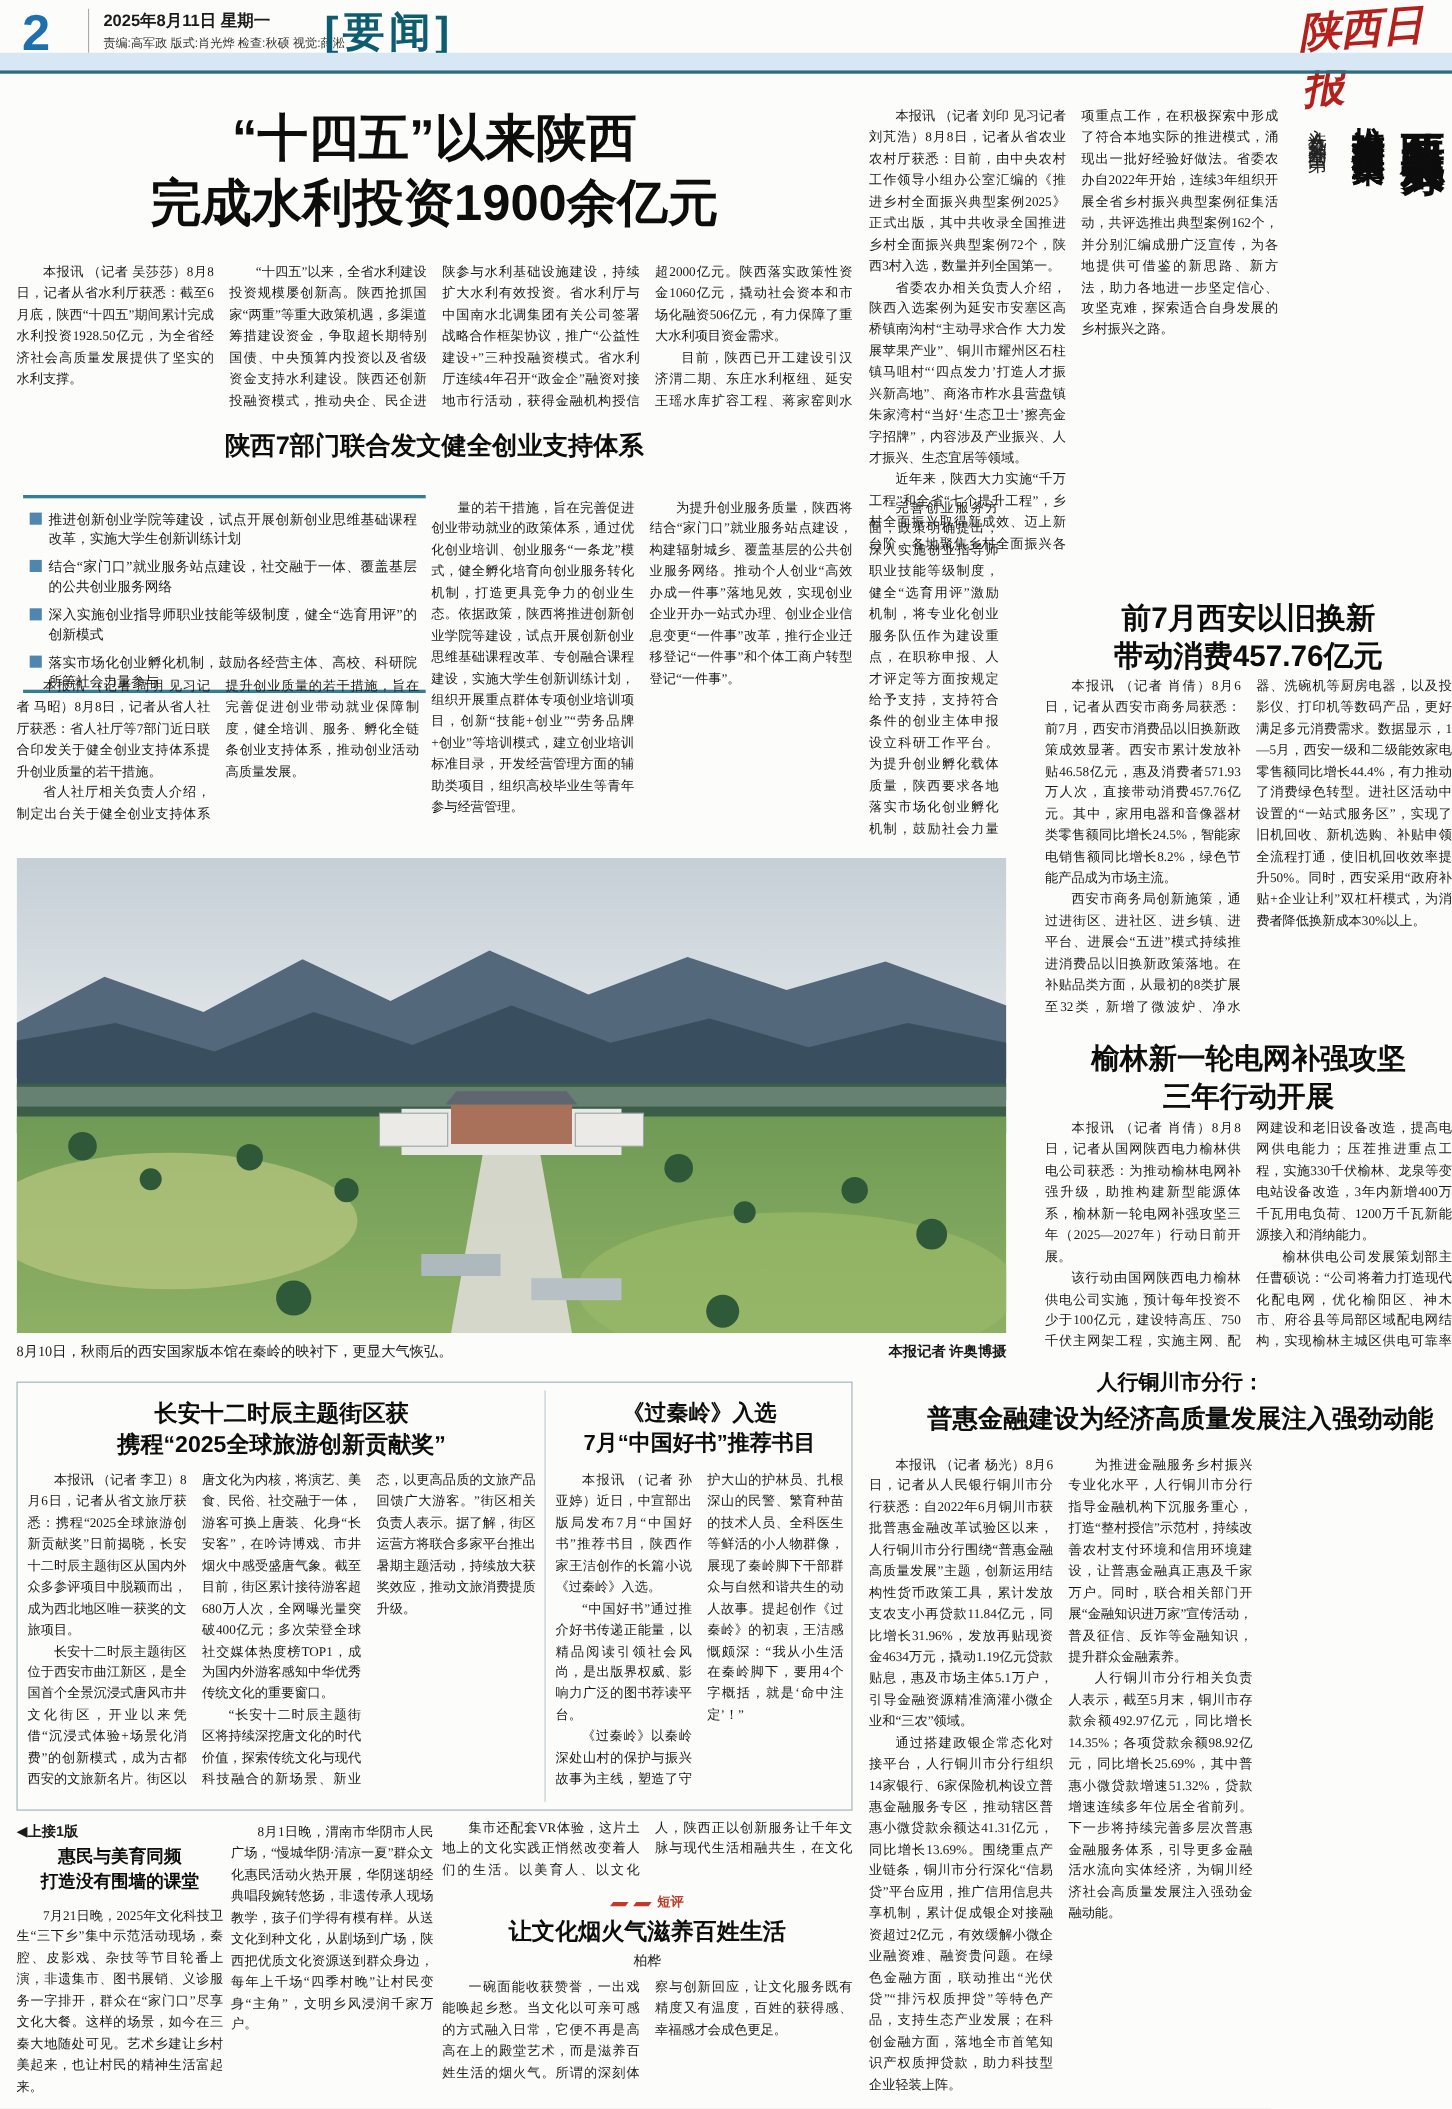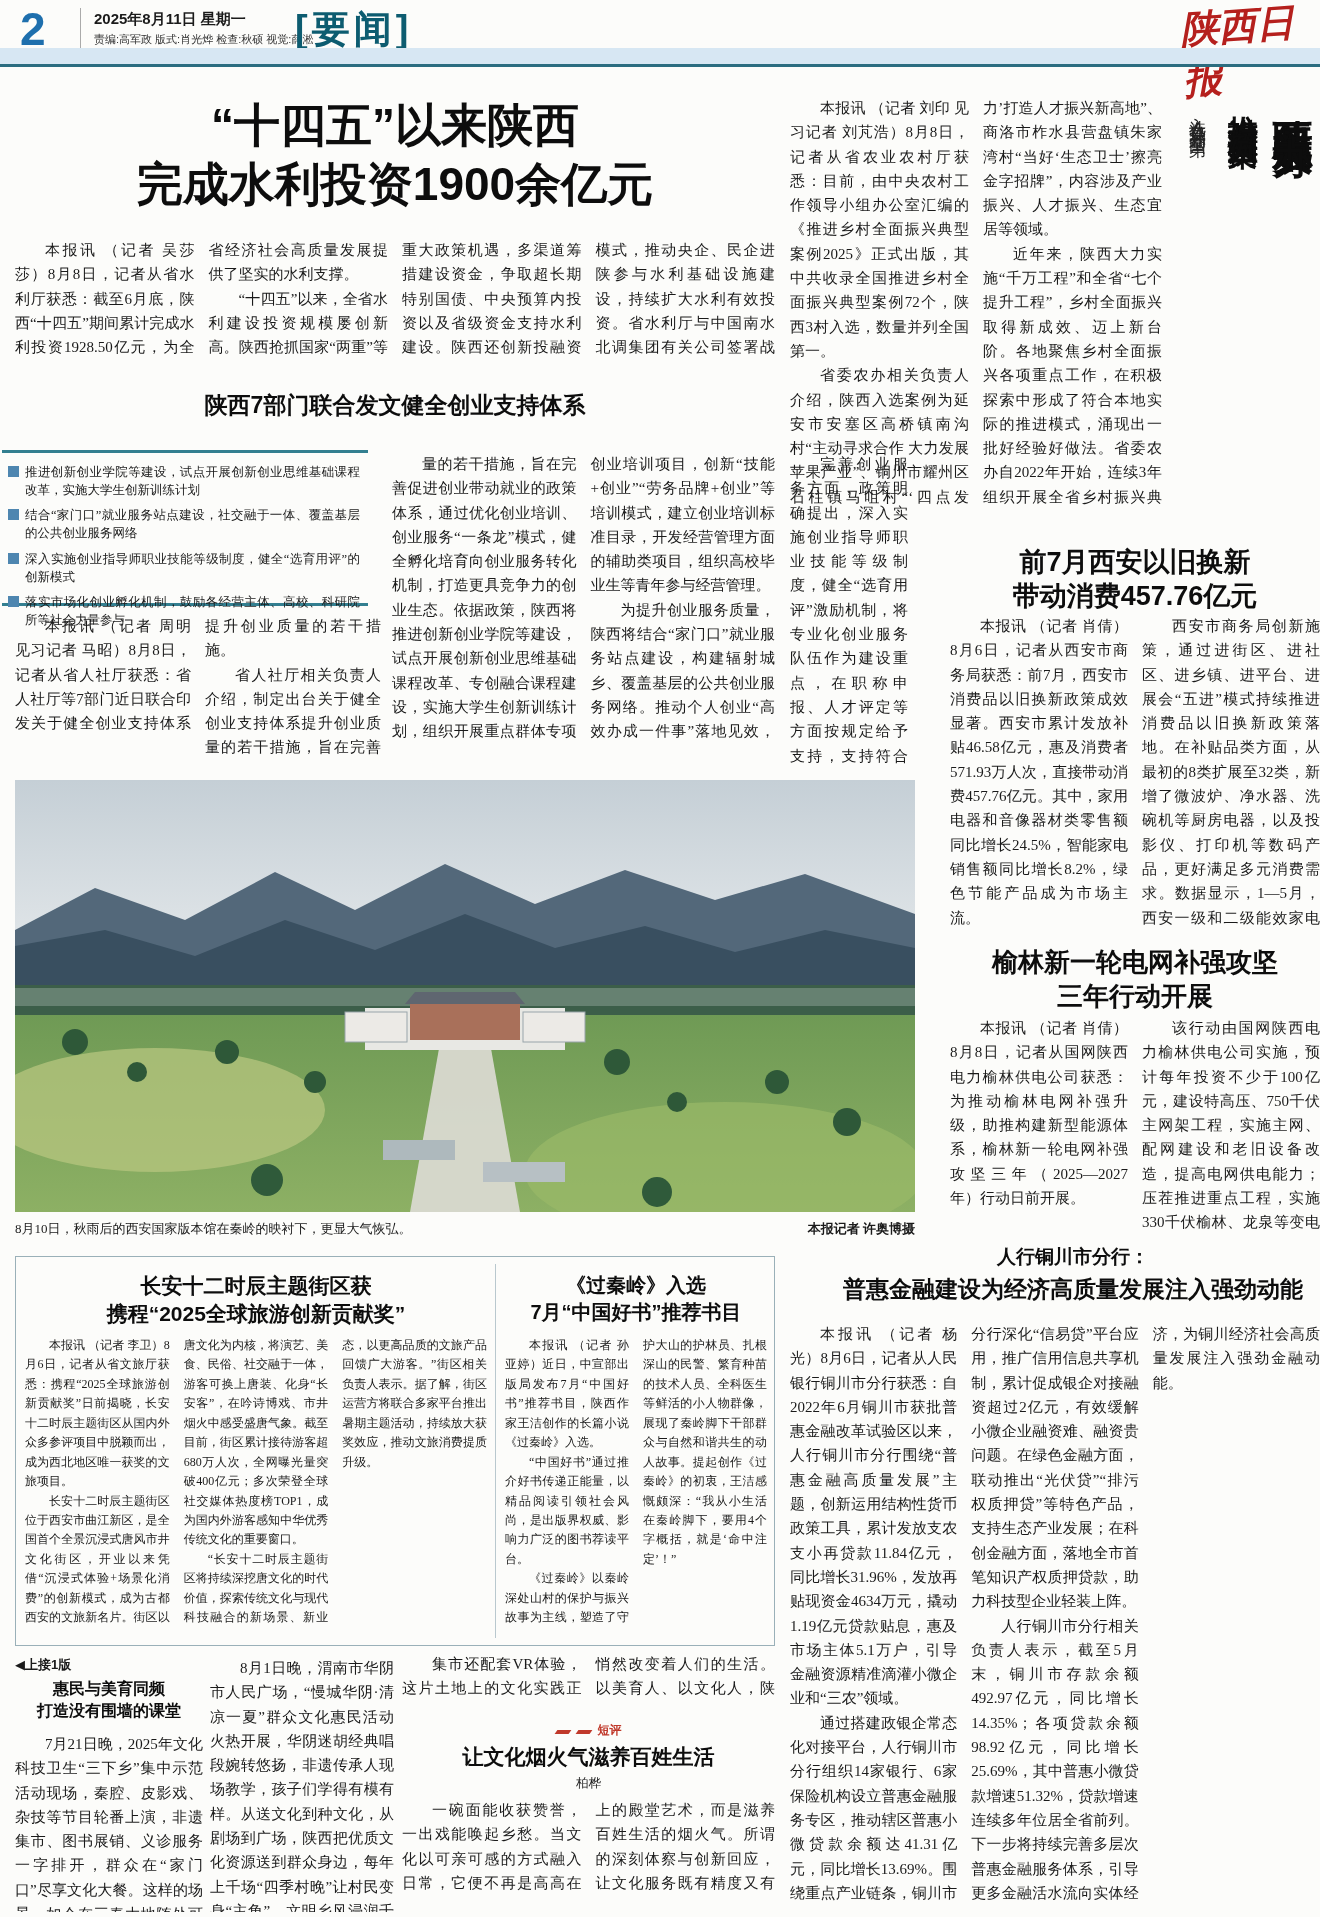--- a/index.html
+++ b/index.html
@@ -1,21 +1,21 @@
 <!DOCTYPE html>
 <html><head>
 <meta charset="utf-8">
 <style>
   html,body{margin:0;padding:0;background:#e8e6e0;}
   .page{position:relative;width:1320px;height:1917px;margin:0 auto;background:#fcfcfa;overflow:hidden;
         font-family:"Liberation Serif","DejaVu Serif",serif;color:#1a1a1a;}
   .abs{position:absolute;}
   .hd{font-family:"Liberation Sans","DejaVu Sans",sans-serif;font-weight:900;color:#0d0d0d;}
   .center{text-align:center;}
-  .bt{font-size:15px;line-height:1.62;text-align:justify;overflow:hidden;}
+  .bt{font-size:12px;line-height:1.62;text-align:justify;overflow:hidden;}
   .bt p{margin:0;text-indent:2em;}
   .cols2{column-count:2;column-gap:14px;column-fill:auto;}
   .cols3{column-count:3;column-gap:14px;column-fill:auto;}
   .cols4{column-count:4;column-gap:14px;column-fill:auto;}
   .vert{writing-mode:vertical-rl;text-orientation:upright;letter-spacing:3px;}
   .bulletbox{border-top:3px solid #337f90;border-bottom:3px solid #337f90;padding:10px 8px 6px 6px;box-sizing:border-box;}
   .bullet{display:flex;gap:6px;margin-bottom:7px;font-size:12.5px;line-height:1.45;text-align:justify;}
   .sq{flex:0 0 11px;width:11px;height:11px;margin-top:3px;background:#4e86b0;}
   .capline{display:flex;justify-content:space-between;font-size:13px;line-height:1.4;}
   .boxframe{border:1px solid #9ab0b8;box-sizing:border-box;}
@@ -42,21 +42,21 @@
     <div>完成水利投资1900余亿元</div>
   </div>
   <div class="abs bt cols4" style="left:15px;top:238px;width:760px;height:145px;">
     <p>本报讯 （记者 吴莎莎）8月8日，记者从省水利厅获悉：截至6月底，陕西“十四五”期间累计完成水利投资1928.50亿元，为全省经济社会高质量发展提供了坚实的水利支撑。</p>
     <p>“十四五”以来，全省水利建设投资规模屡创新高。陕西抢抓国家“两重”等重大政策机遇，多渠道筹措建设资金，争取超长期特别国债、中央预算内投资以及省级资金支持水利建设。陕西还创新投融资模式，推动央企、民企进陕参与水利基础设施建设，持续扩大水利有效投资。省水利厅与中国南水北调集团有关公司签署战略合作框架协议，推广“公益性建设+”三种投融资模式。省水利厅连续4年召开“政金企”融资对接地市行活动，获得金融机构授信超2000亿元。陕西落实政策性资金1060亿元，撬动社会资本和市场化融资506亿元，有力保障了重大水利项目资金需求。</p>
     <p>目前，陕西已开工建设引汉济渭二期、东庄水利枢纽、延安王瑶水库扩容工程、蒋家窑则水库等一大批惠及民生的重点水利工程；加快推进引汉济渭三期、东庄水利枢纽供水工程、汉中平川地区水资源配置工程等项目前期工作。省水利厅将与有关部门协同发力，积极为全省重大水利项目推进创造条件，共同推进全省水利高质量发展。</p>
   </div>
 
   <div class="abs hd center" style="left:15px;top:390px;width:760px;font-size:23px;">陕西7部门联合发文健全创业支持体系</div>
 
-  <div class="abs bulletbox" style="left:2px;top:450px;width:366px;height:156px;">
+  <div class="abs bulletbox" style="left:21px;top:450px;width:366px;height:180px;">
     <div class="bullet">
       <span class="sq"></span>
       <span>推进创新创业学院等建设，试点开展创新创业思维基础课程改革，实施大学生创新训练计划</span>
     </div>
     <div class="bullet">
       <span class="sq"></span>
       <span>结合“家门口”就业服务站点建设，社交融于一体、覆盖基层的公共创业服务网络</span>
     </div>
     <div class="bullet">
       <span class="sq"></span>
@@ -177,20 +177,21 @@
     <p>《过秦岭》以秦岭深处山村的保护与振兴故事为主线，塑造了守护大山的护林员、扎根深山的民警、繁育种苗的技术人员、全科医生等鲜活的小人物群像，展现了秦岭脚下干部群众与自然和谐共生的动人故事。提起创作《过秦岭》的初衷，王洁感慨颇深：“我从小生活在秦岭脚下，要用4个字概括，就是‘命中注定’！”</p>
   </div>
 
   <div class="abs hd center" style="left:808px;top:1244px;width:530px;font-family:Liberation Serif, serif;">
     <div style="font-size:19px;font-weight:700;">人行铜川市分行：</div>
     <div style="font-size:23px;margin-top:4px;">普惠金融建设为经济高质量发展注入强劲动能</div>
   </div>
   <div class="abs bt cols3" style="left:790px;top:1322px;width:530px;height:588px;">
     <p>本报讯 （记者 杨光）8月6日，记者从人民银行铜川市分行获悉：自2022年6月铜川市获批普惠金融改革试验区以来，人行铜川市分行围绕“普惠金融高质量发展”主题，创新运用结构性货币政策工具，累计发放支农支小再贷款11.84亿元，同比增长31.96%，发放再贴现资金4634万元，撬动1.19亿元贷款贴息，惠及市场主体5.1万户，引导金融资源精准滴灌小微企业和“三农”领域。</p>
     <p>通过搭建政银企常态化对接平台，人行铜川市分行组织14家银行、6家保险机构设立普惠金融服务专区，推动辖区普惠小微贷款余额达41.31亿元，同比增长13.69%。围绕重点产业链条，铜川市分行深化“信易贷”平台应用，推广信用信息共享机制，累计促成银企对接融资超过2亿元，有效缓解小微企业融资难、融资贵问题。在绿色金融方面，联动推出“光伏贷”“排污权质押贷”等特色产品，支持生态产业发展；在科创金融方面，落地全市首笔知识产权质押贷款，助力科技型企业轻装上阵。</p>
+    <p>为推进金融服务乡村振兴专业化水平，人行铜川市分行指导金融机构下沉服务重心，打造“整村授信”示范村，持续改善农村支付环境和信用环境建设，让普惠金融真正惠及千家万户。同时，联合相关部门开展“金融知识进万家”宣传活动，普及征信、反诈等金融知识，提升群众金融素养。</p>
     <p>人行铜川市分行相关负责人表示，截至5月末，铜川市存款余额492.97亿元，同比增长14.35%；各项贷款余额98.92亿元，同比增长25.69%，其中普惠小微贷款增速51.32%，贷款增速连续多年位居全省前列。下一步将持续完善多层次普惠金融服务体系，引导更多金融活水流向实体经济，为铜川经济社会高质量发展注入强劲金融动能。</p>
   </div>
 
   <div class="abs" style="left:15px;top:1656px;font-size:13px;font-weight:bold;font-family:'Liberation Sans','DejaVu Sans',sans-serif;">◀上接1版</div>
   <div class="abs hd center" style="left:15px;top:1678px;width:188px;font-size:16px;line-height:1.4;">
     <div>惠民与美育同频</div>
     <div>打造没有围墙的课堂</div>
   </div>
   <div class="abs bt" style="left:15px;top:1732px;width:188px;height:180px;">
     <p>7月21日晚，2025年文化科技卫生“三下乡”集中示范活动现场，秦腔、皮影戏、杂技等节目轮番上演，非遗集市、图书展销、义诊服务一字排开，群众在“家门口”尽享文化大餐。这样的场景，如今在三秦大地随处可见。艺术乡建让乡村美起来，也让村民的精神生活富起来。</p>

